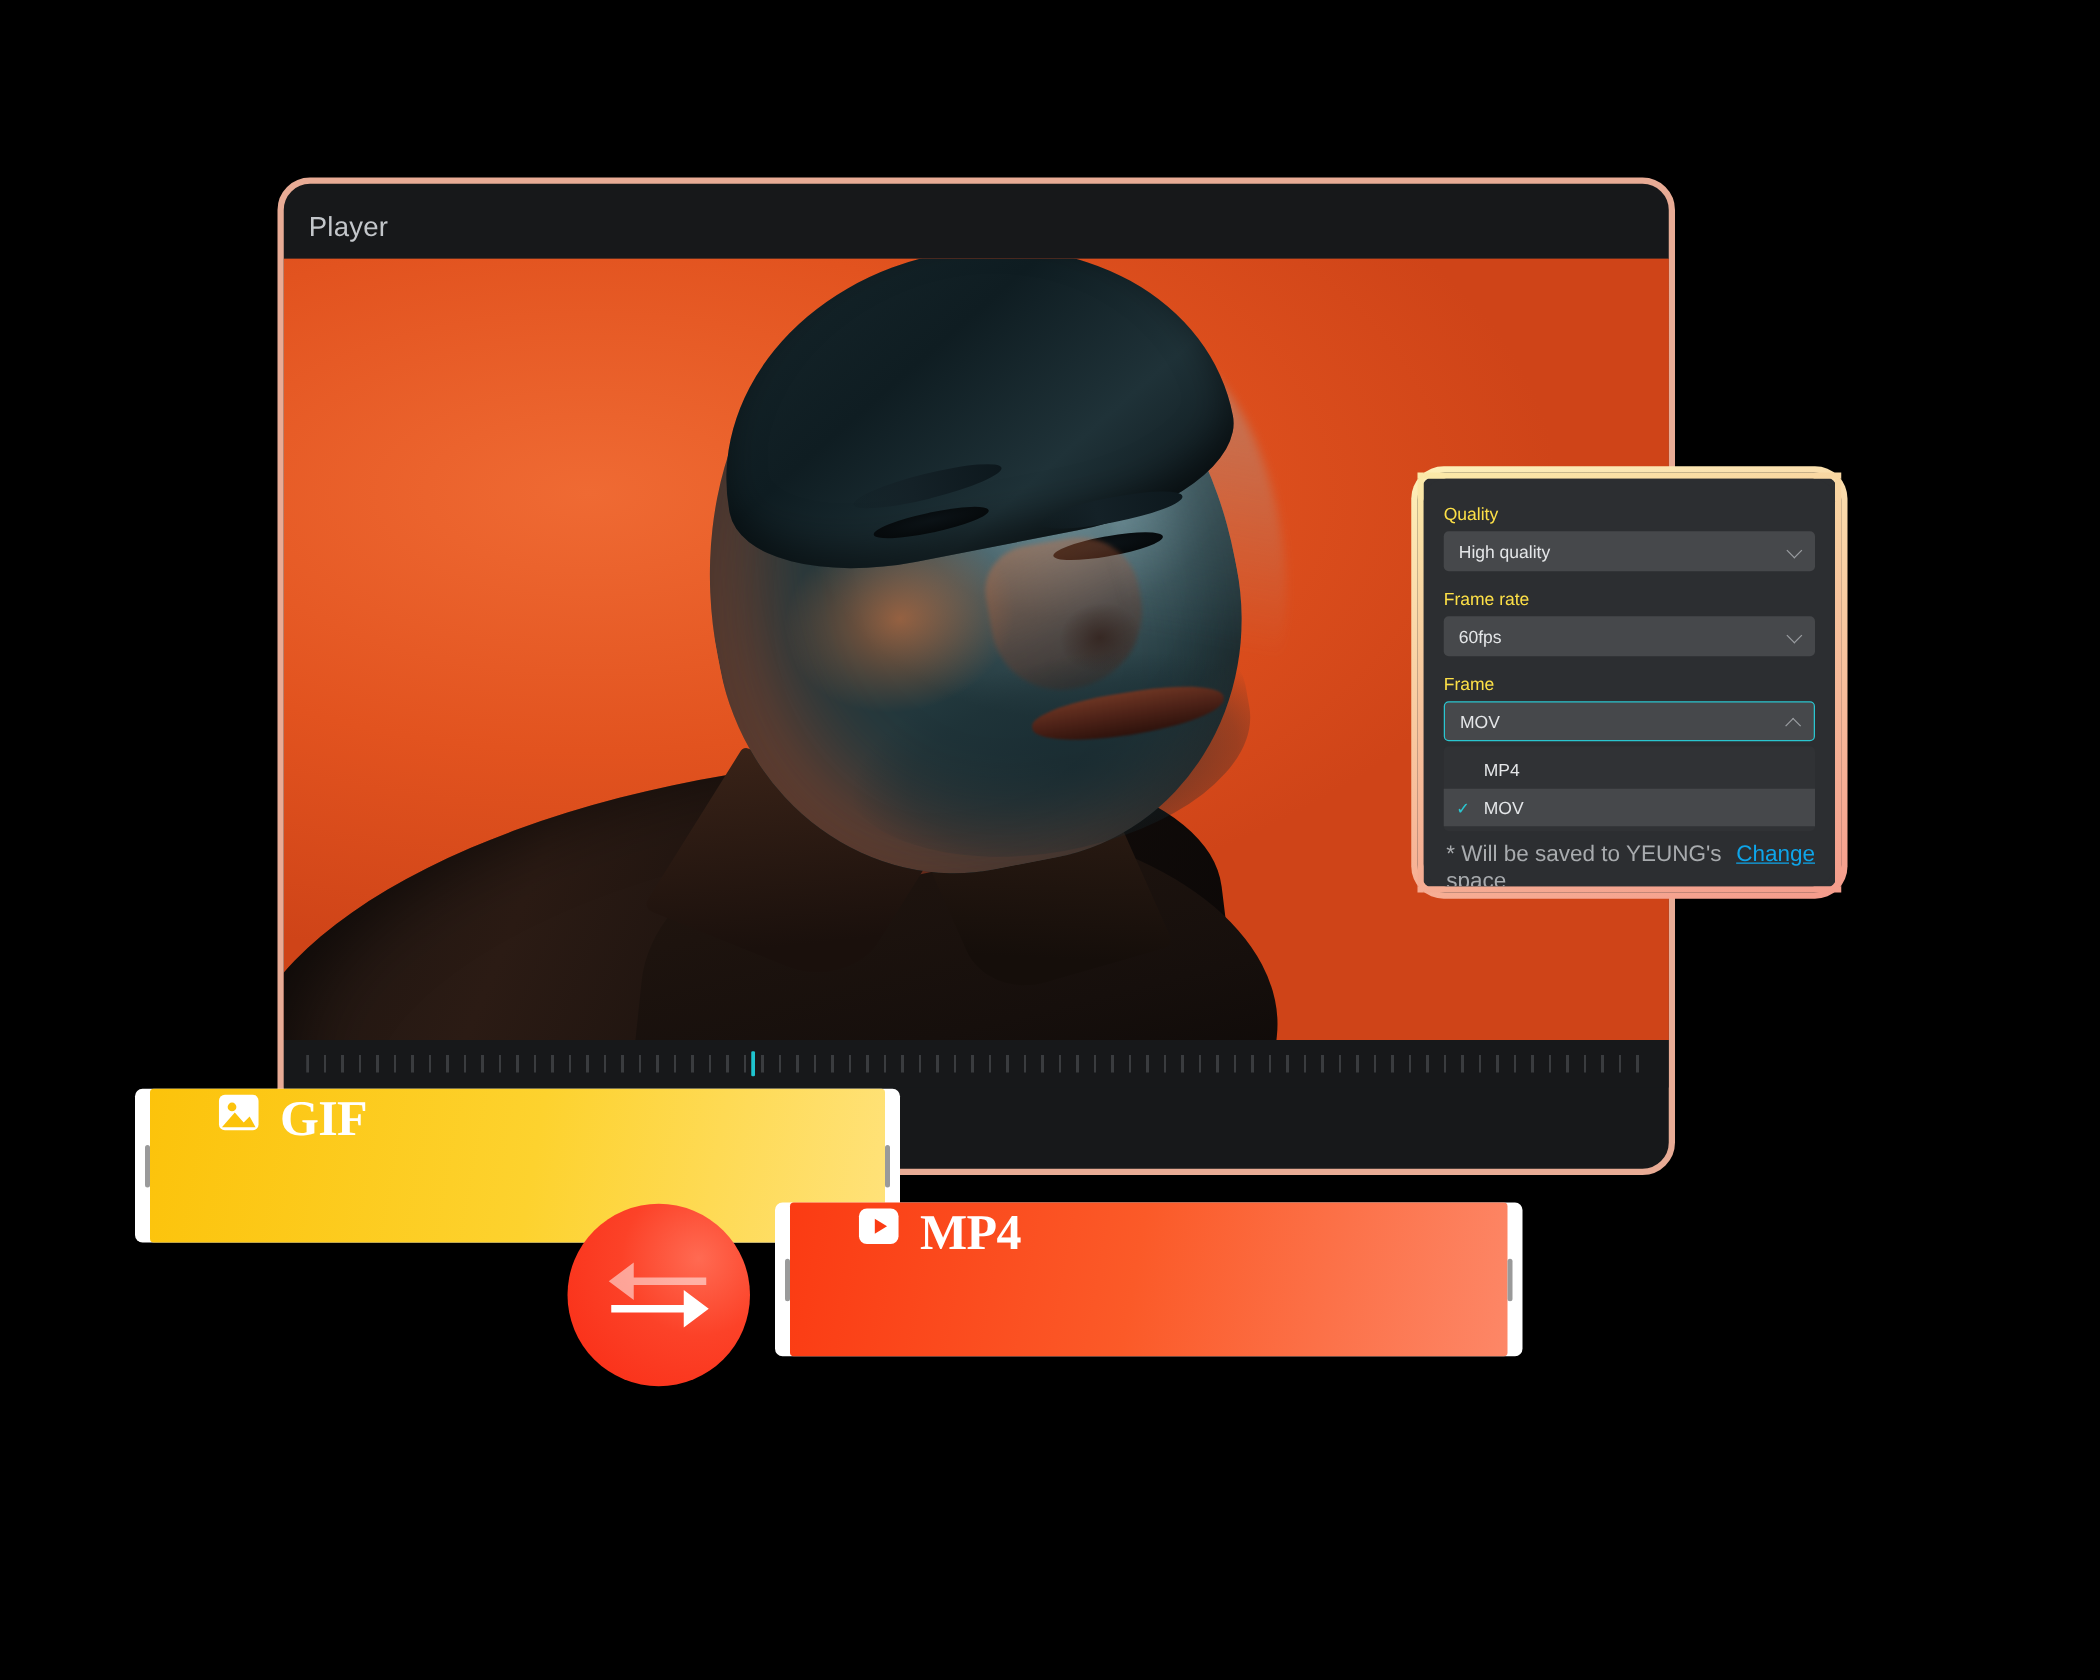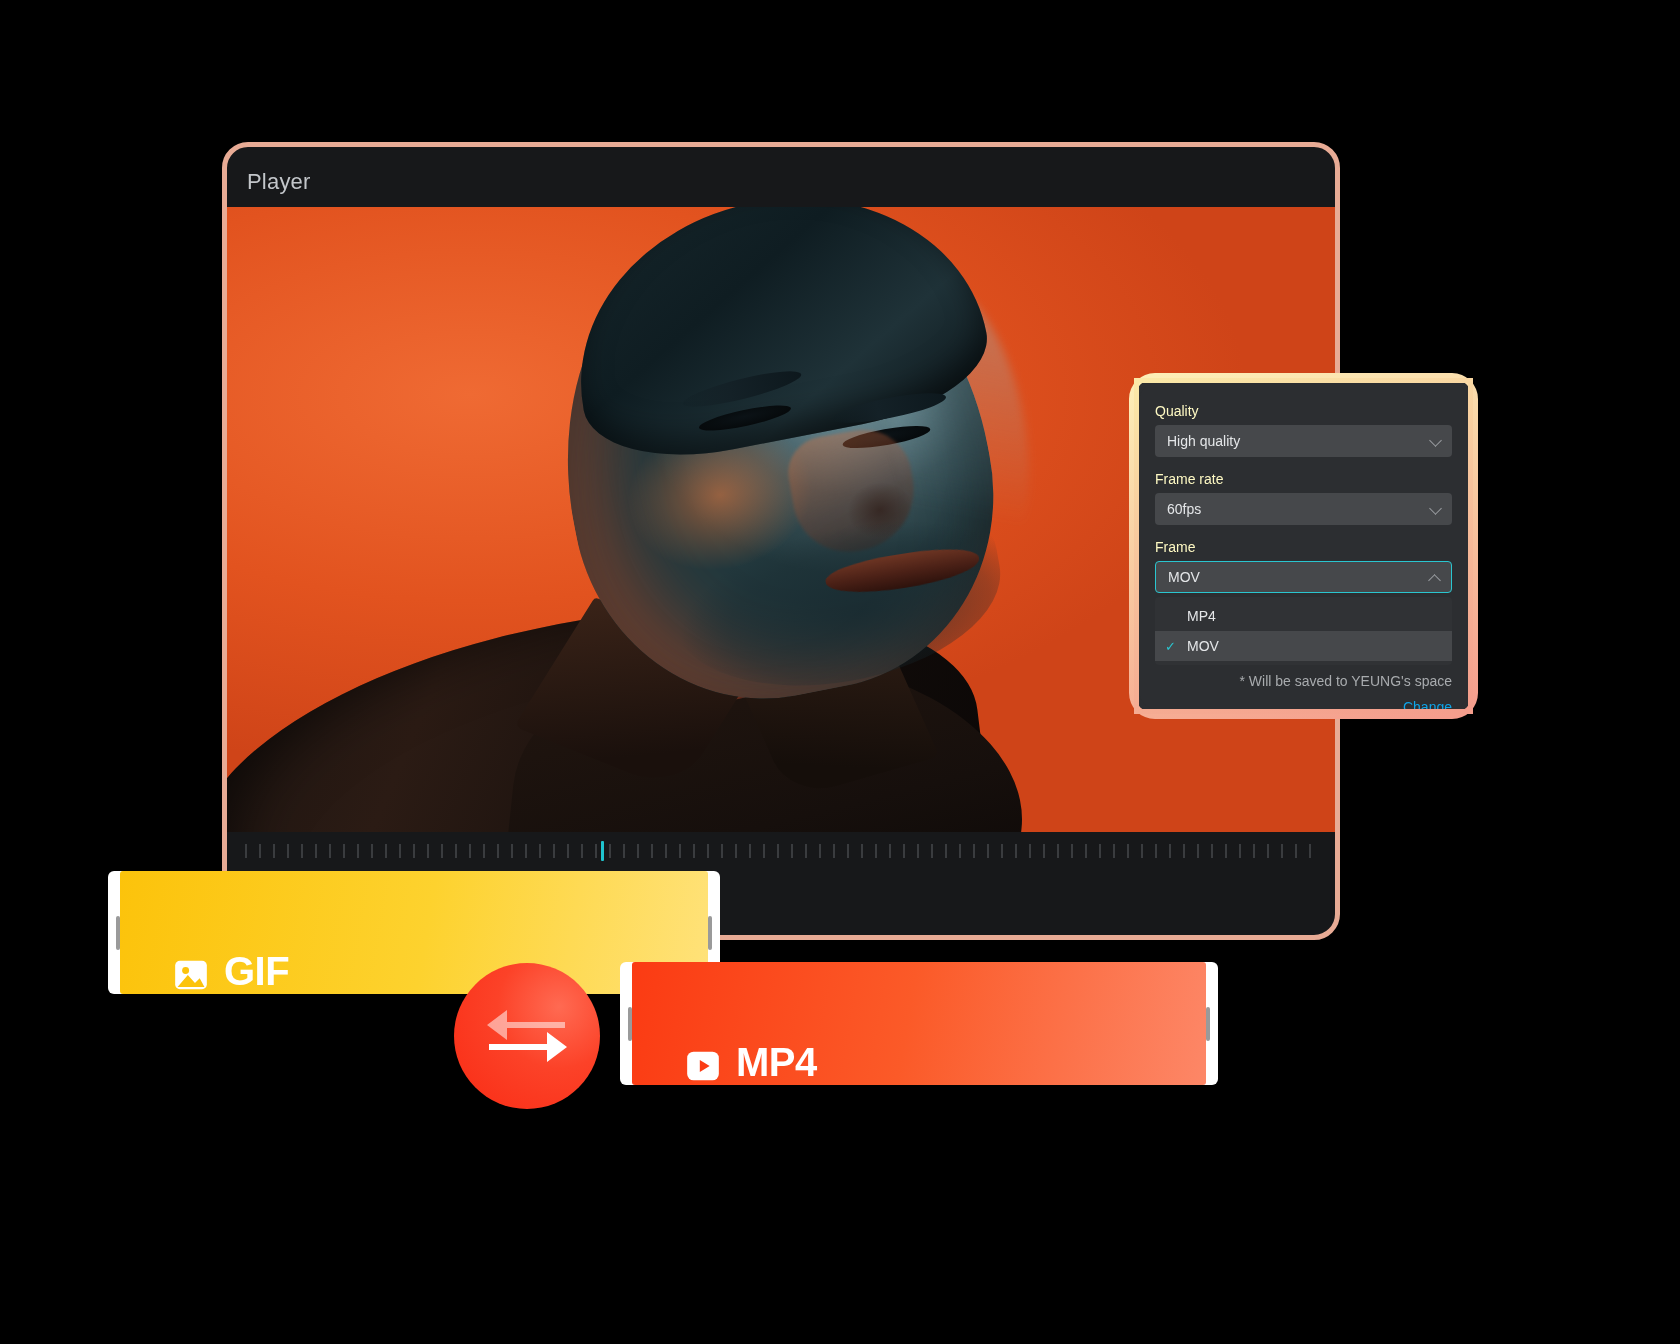--- a/index.html
+++ b/index.html
@@ -344,21 +344,21 @@
   .panel-ring {
     position: absolute;
     left: 1129px; top: 373px;
     width: 349px; height: 346px;
     border-radius: 26px;
     background: linear-gradient(165deg,#fdf0b8 0%, #f8c9a0 48%, #f59b8c 100%);
   }
 
   .field-label {
     font-size: 14px;
-    color: #fef9c3;
+    color: #fde047;
     margin-bottom: 6px;
   }
   .select-box {
     position: relative;
     height: 32px;
     background: #46484b;
     border-radius: 4px;
     display: flex;
     align-items: center;
     padding: 0 12px;
@@ -403,26 +403,25 @@
     color: #2ac6d0;
     font-size: 13px;
     margin-left: -4px;
     margin-right: 4px;
   }
   .dd-text { margin-left: 18px; }
   .dd-option.selected .dd-text { margin-left: 0; }
 
   #save-note {
     display: flex;
-    align-items: flex-end;
+    align-items: flex-start;
     gap: 10px;
-    font-size: 14px;
+    font-size: 18px;
     color: #a8abae;
     padding-left: 2px;
-    flex-direction: column;
   }
   #change-link {
     color: #0ea5e9;
     text-decoration: underline;
     cursor: pointer;
   }
 
   
   .badge-shell {
     position: absolute;
@@ -435,23 +434,24 @@
     width: 4px;
     height: 34px;
     background: #9a9a9a;
     border-radius: 2px;
     flex: 0 0 auto;
   }
   .badge-body {
     flex: 1 1 auto;
     height: 100%;
     display: flex;
-    align-items: flex-end;
+    align-items: flex-start;
     padding-left: 52px;
     border-radius: 3px;
+    font-family: Liberation Serif, serif;
   }
   .badge-label {
     font-size: 40px;
     font-weight: bold;
     color: #fff;
     letter-spacing: -0.5px;
   }
 
   #gif-badge {
     left: 108px;

